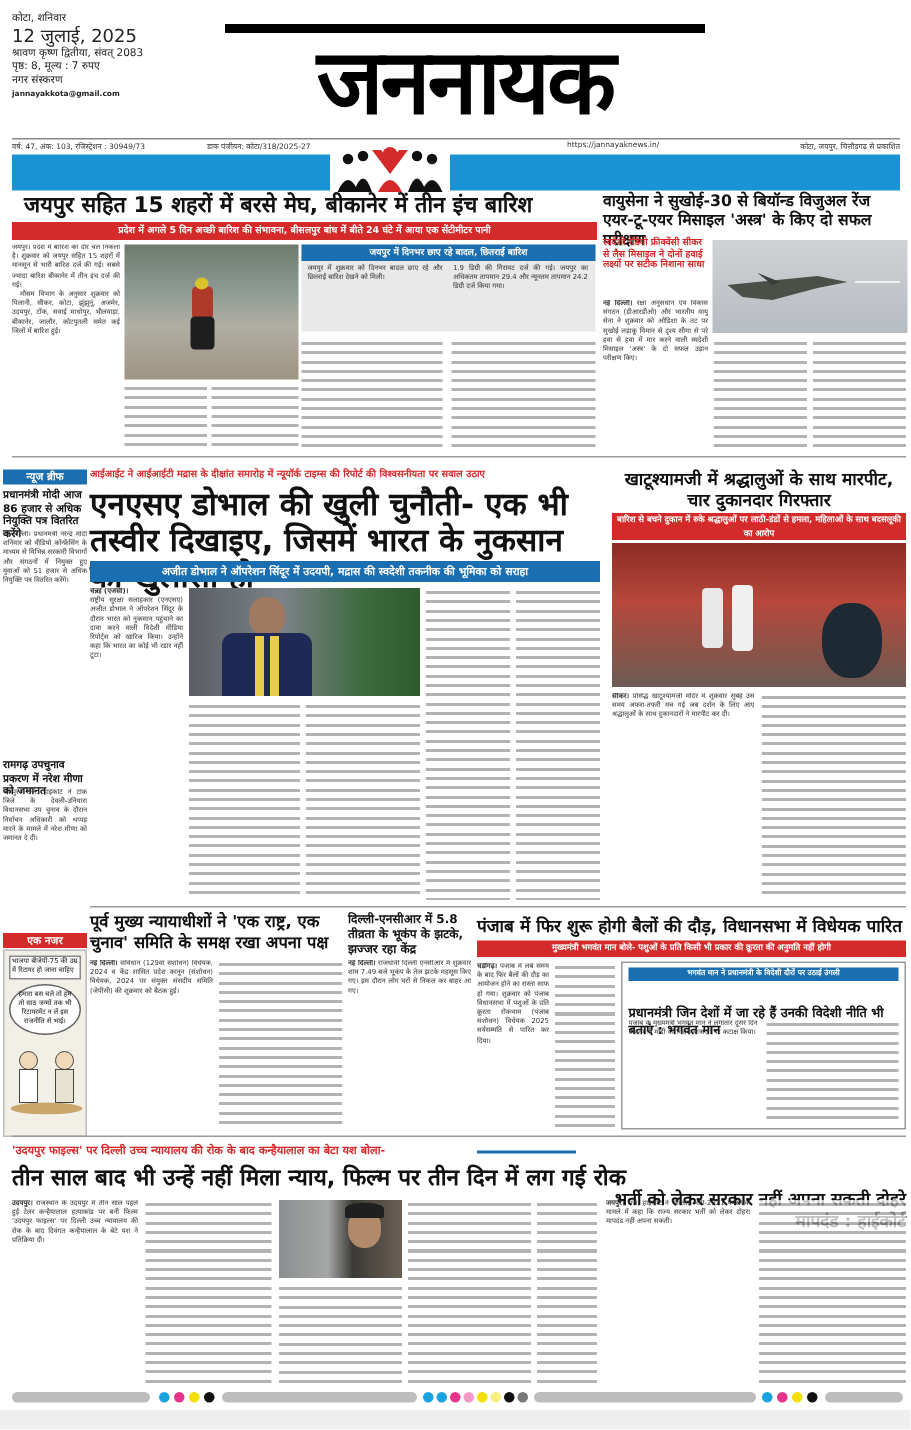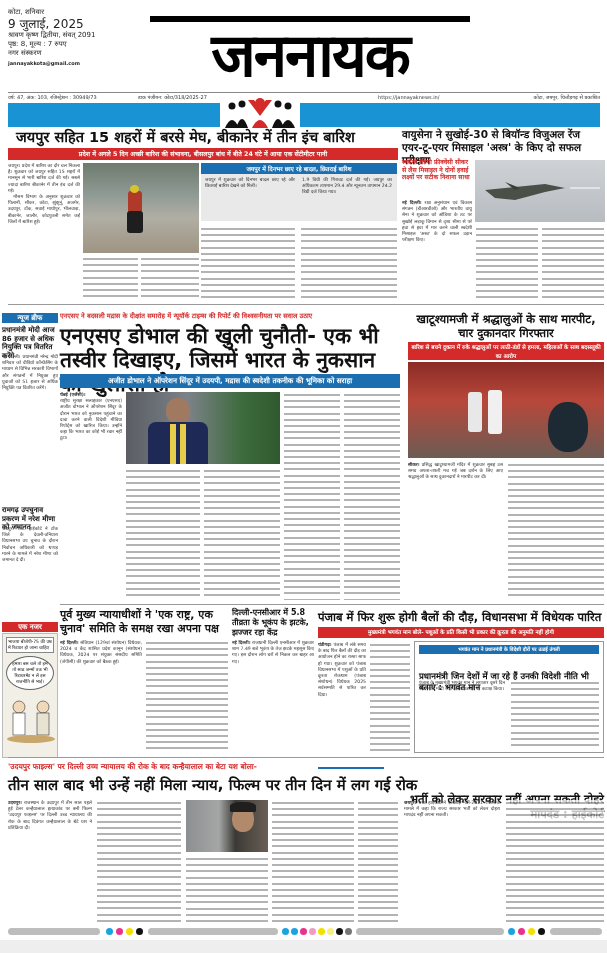--- a/index.html
+++ b/index.html
@@ -25,22 +25,22 @@
   .red-sub { color: #d42a2a; font-weight: bold; }
   .reg-bar { height: 7px; border-radius: 4px; background: #bdbdbd; }
   .dot { width: 7px; height: 7px; border-radius: 50%; }
   .footer-gray { left: 0; top: 940px; width: 607px; height: 13px; background: #eeeeee; }
 </style>
 </head>
 <body>
 
 <div class="abs masthead-left">
   <div>कोटा, शनिवार</div>
-  <div class="date">9 जुलाई, 2025</div>
-  <div>श्रावण कृष्ण द्वितीया, संवत् 2091</div>
+  <div class="date">12 जुलाई, 2025</div>
+  <div>श्रावण कृष्ण द्वितीया, संवत् 2083</div>
   <div>पृष्ठ: 8, मूल्य : 7 रुपए</div>
   <div>नगर संस्करण</div>
   <div class="email">jannayakkota@gmail.com</div>
 </div>
 <div class="abs logo-bar"></div>
 <div class="abs logo">जननायक</div>
 
 <div class="abs meta-row">
   <span style="left:0">वर्ष: 47, अंक: 103, रजिस्ट्रेशन : 30949/73</span>
   <span style="left:130px">डाक पंजीयन: कोटा/318/2025-27</span>
@@ -114,21 +114,21 @@
   <div style="margin:3px;border:1px solid #666;border-radius:50%;background:#fff;font-size:4.5px;line-height:6px;padding:4px 3px;text-align:center;">हमारा बस चले तो हम तो साठ जन्मों तक भी रिटायरमेंट न लें इस राजनीति से भाई।</div>
   <svg width="56" height="50" viewBox="0 0 56 50">
     <circle cx="16" cy="14" r="6" fill="#f0d8b8" stroke="#333" stroke-width="0.6"></circle>
     <rect x="10" y="20" width="12" height="22" fill="#fff" stroke="#333" stroke-width="0.6"></rect>
     <circle cx="40" cy="14" r="6" fill="#f0d8b8" stroke="#333" stroke-width="0.6"></circle>
     <rect x="34" y="20" width="12" height="22" fill="#e8e2d0" stroke="#333" stroke-width="0.6"></rect>
     <ellipse cx="28" cy="46" rx="24" ry="4" fill="#c9a66b"></ellipse>
   </svg>
 </div>
 
-<div class="abs" style="left:60px;top:312px;width:340px;font-size:6.5px;line-height:9px;color:#d42a2a;font-weight:bold;white-space:nowrap;overflow:hidden;">एनएसए ने बदसली मद्रास के दीक्षांत समारोह में न्यूयॉर्क टाइम्स की रिपोर्ट की विश्वसनीयता पर सवाल उठाए</div>
+<div class="abs" style="left:60px;top:312px;width:340px;font-size:6.5px;line-height:9px;color:#d42a2a;font-weight:bold;white-space:nowrap;overflow:hidden;">आईआईट ने आईआईटी मद्रास के दीक्षांत समारोह में न्यूयॉर्क टाइम्स की रिपोर्ट की विश्वसनीयता पर सवाल उठाए</div>
 <div class="abs headline" style="left:60px;top:324px;width:340px;font-size:21px;line-height:24px;">एनएसए डोभाल की खुली चुनौती- एक भी तस्वीर दिखाइए, जिसमें भारत के नुकसान का खुलासा हो</div>
 <div class="abs blue-strip" style="left:60px;top:374px;width:340px;height:14px;font-size:7.2px;line-height:14px;white-space:nowrap;overflow:hidden;">अजीत डोभाल ने ऑपरेशन सिंदूर में उदयपी, मद्रास की स्वदेशी तकनीक की भूमिका को सराहा</div>
 <div class="abs body-text" style="left:60px;top:392px;width:62px;height:208px;overflow:hidden;">
   <b>चेन्नई (एजेंसी)।</b><br>
   <span>राष्ट्रीय सुरक्षा सलाहकार (एनएसए) अजीत डोभाल ने ऑपरेशन सिंदूर के दौरान भारत को नुकसान पहुंचाने का दावा करने वाली विदेशी मीडिया रिपोर्ट्स को खारिज किया। उन्होंने कहा कि भारत का कोई भी रडार नहीं टूटा।</span>
 </div>
 <div class="abs photo" style="left:126px;top:392px;width:154px;height:72px;background:linear-gradient(90deg,#5a5e64 0%,#7c8289 40%,#3e6b3d 75%,#2f5a2f 100%);">
   <div style="position:absolute;left:40px;top:6px;width:24px;height:26px;background:#a07a60;border-radius:45%;"></div>
   <div style="position:absolute;left:22px;top:30px;width:60px;height:42px;background:#1e2a55;border-radius:8px 8px 0 0;"></div>
   <div style="position:absolute;left:44px;top:32px;width:6px;height:40px;background:#e8cd4a;"></div>

